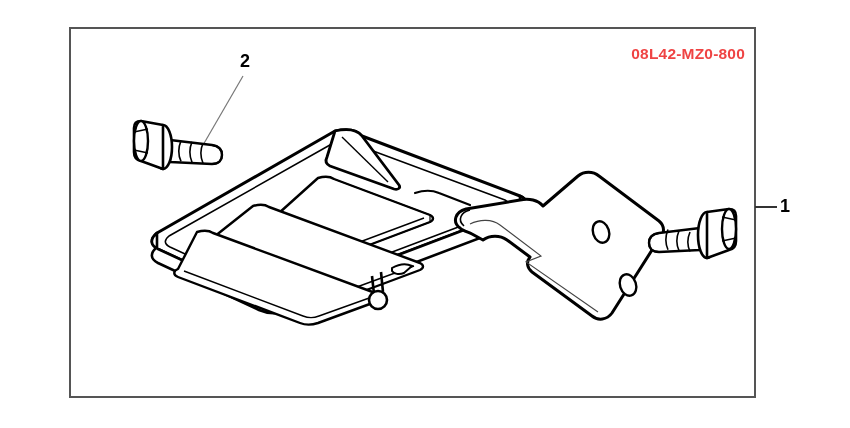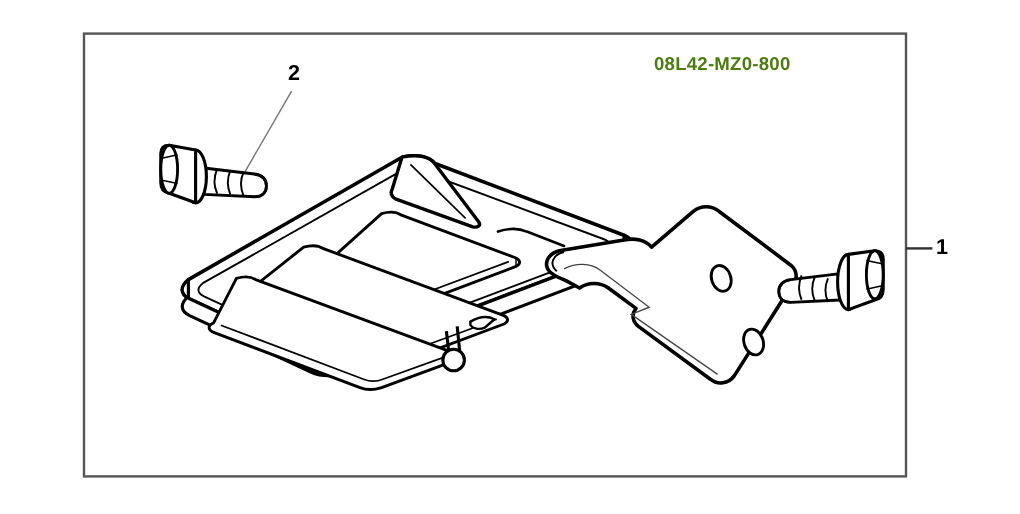--- a/index.html
+++ b/index.html
@@ -26,24 +26,24 @@
     left: 0; top: 0;
     width: 850px;
     height: 428px;
     display: block;
   }
   .part-number-label {
     position: absolute;
     left: 545px;
     top: 45px;
     width: 200px;
-    text-align: left;
+    text-align: right;
     font-size: 15.5px;
     font-weight: bold;
-    color: #4d7c0f;
+    color: #ef4444;
     letter-spacing: 0.2px;
     white-space: nowrap;
   }
   .callout-number {
     position: absolute;
     font-size: 18px;
     font-weight: bold;
     color: #000000;
     line-height: 1;
   }

